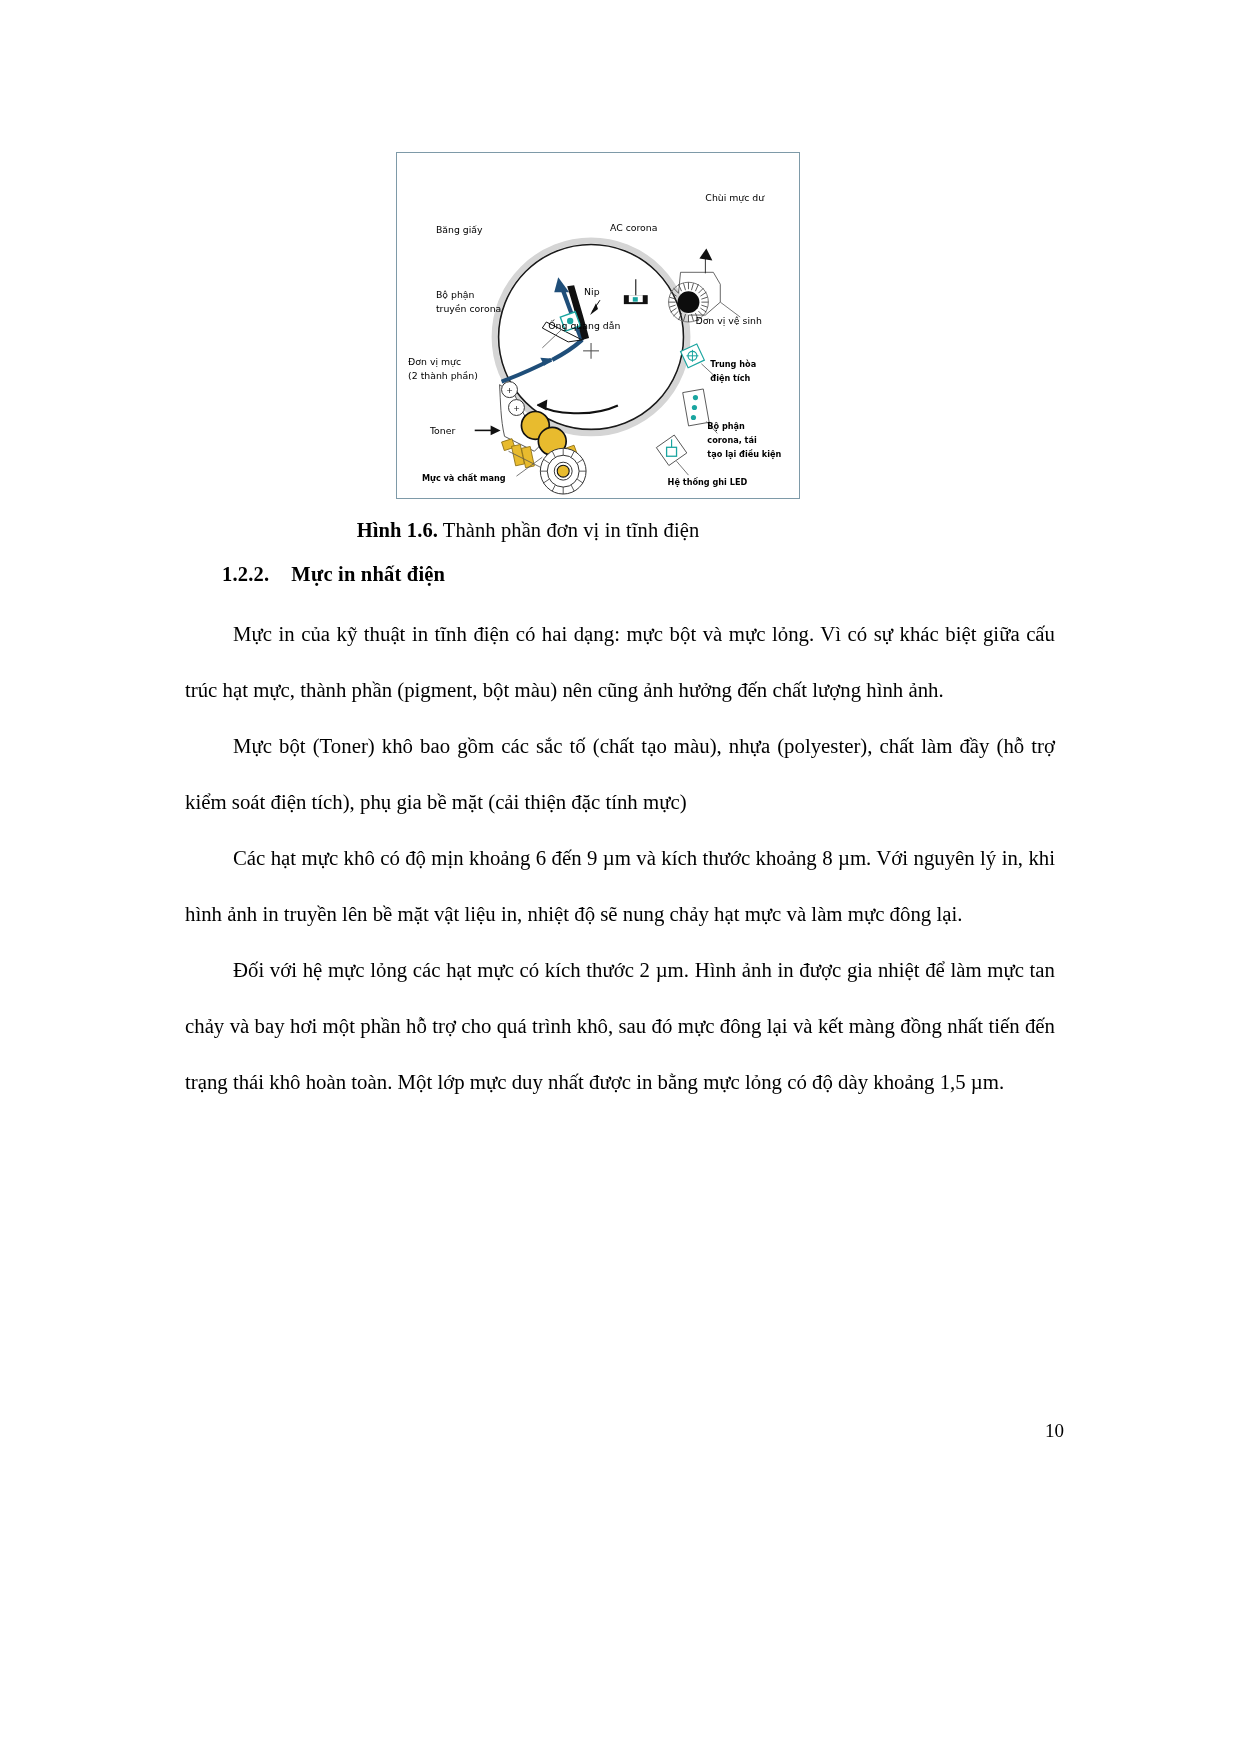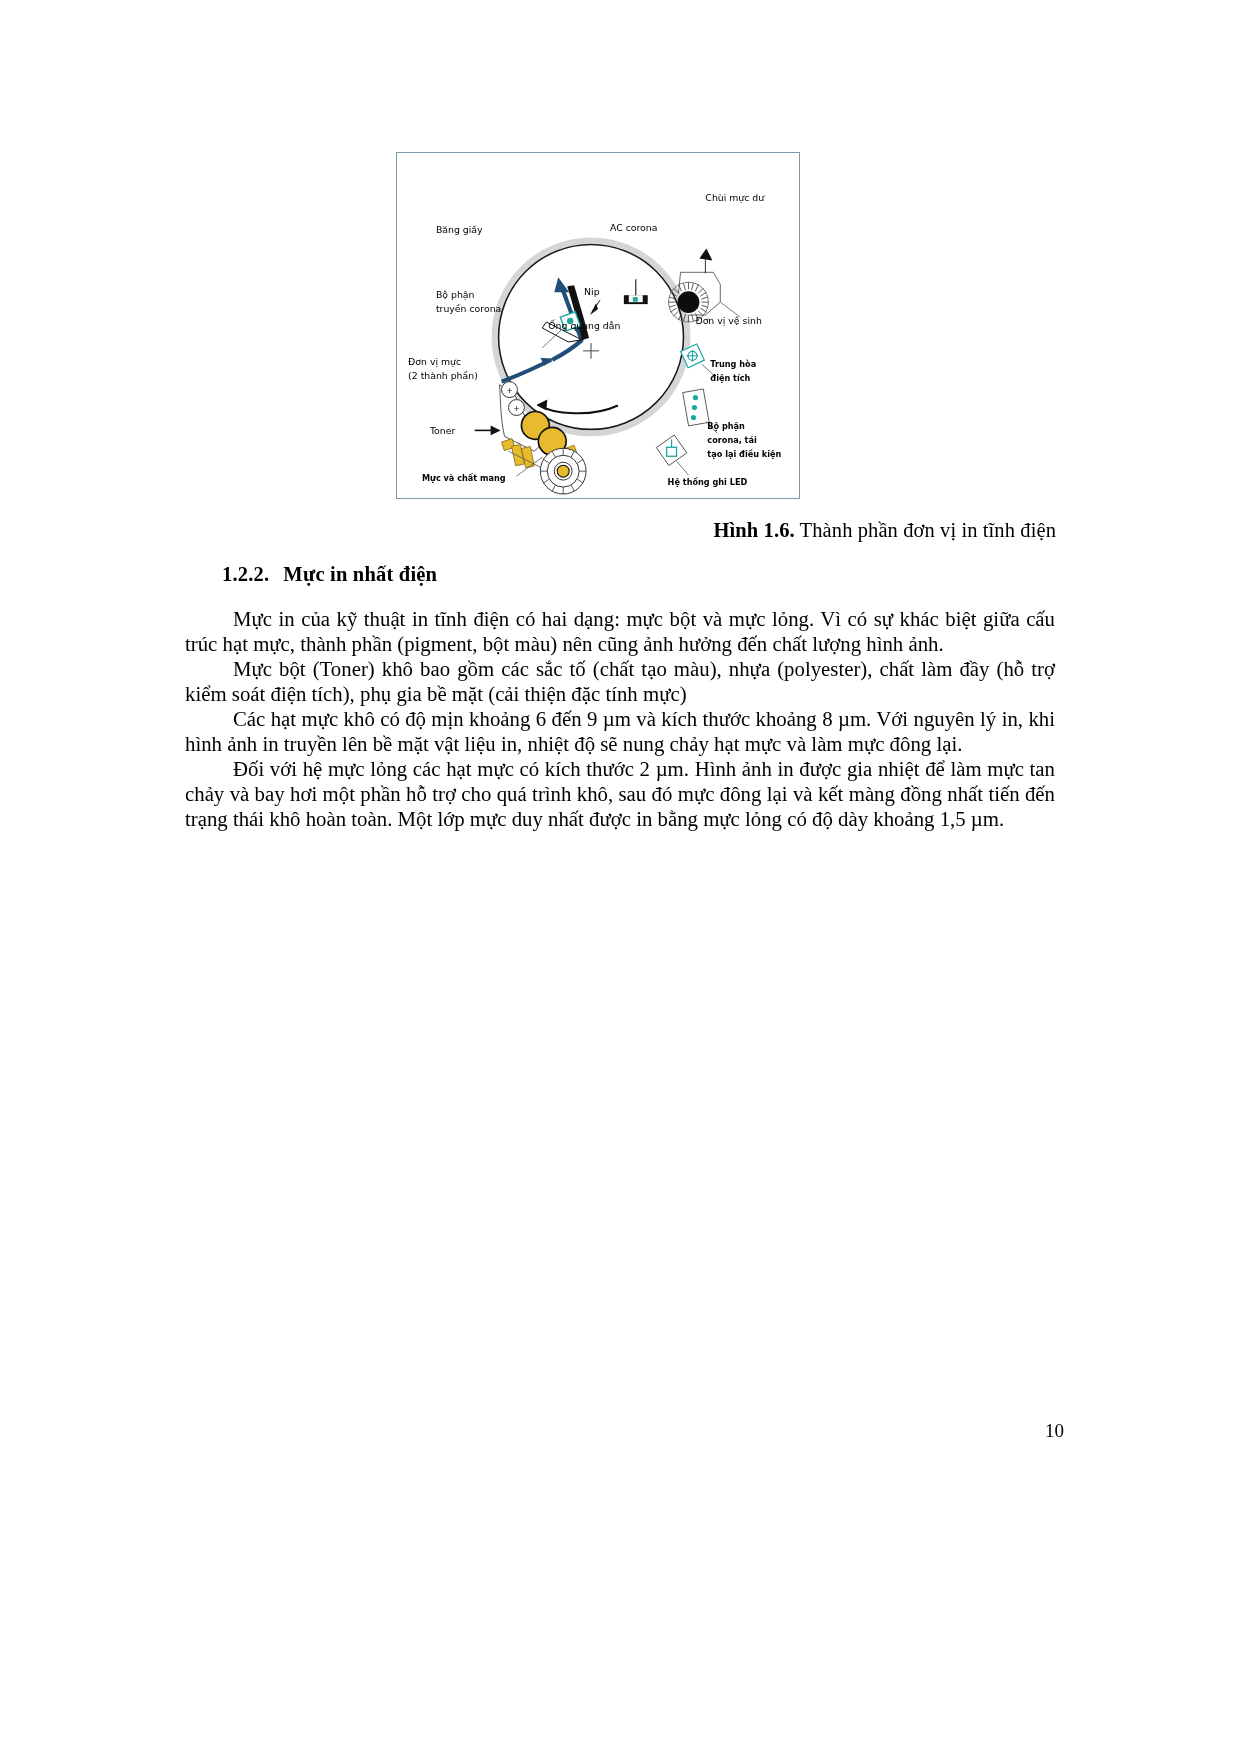--- a/index.html
+++ b/index.html
@@ -34,45 +34,45 @@
     background: #fff;
     box-sizing: border-box;
   }
   .figure-svg { display:block; width: 100%; height: 100%; }
 
   
   .caption {
     position: absolute;
     left: 0; top: 519px;
     width: 1056px;
-    text-align: right;
+    text-align: center;
     font-size: 20.5px;
     letter-spacing: 0.1px;
   }
   .caption b { font-weight: bold; }
 
   
   .heading {
     position: absolute;
     left: 222px;
     top: 563px;
     font-weight: bold;
     font-size: 20.5px;
     letter-spacing: .2px;
   }
-  .heading .num { margin-right: 14px; }
+  .heading .num { margin-right: 22px; }
 
   
   .body-text {
     position: absolute;
     left: 185px;
     top: 606px;
     width: 870px;
     font-size: 20.8px;
-    line-height: 25px;
+    line-height: 56px;
     text-align: justify;
     text-justify: inter-word;
   }
   .body-text p {
     margin: 0 0 0 0;
     text-indent: 48px;
   }
   .body-text p b { font-weight: normal; }
 
   

